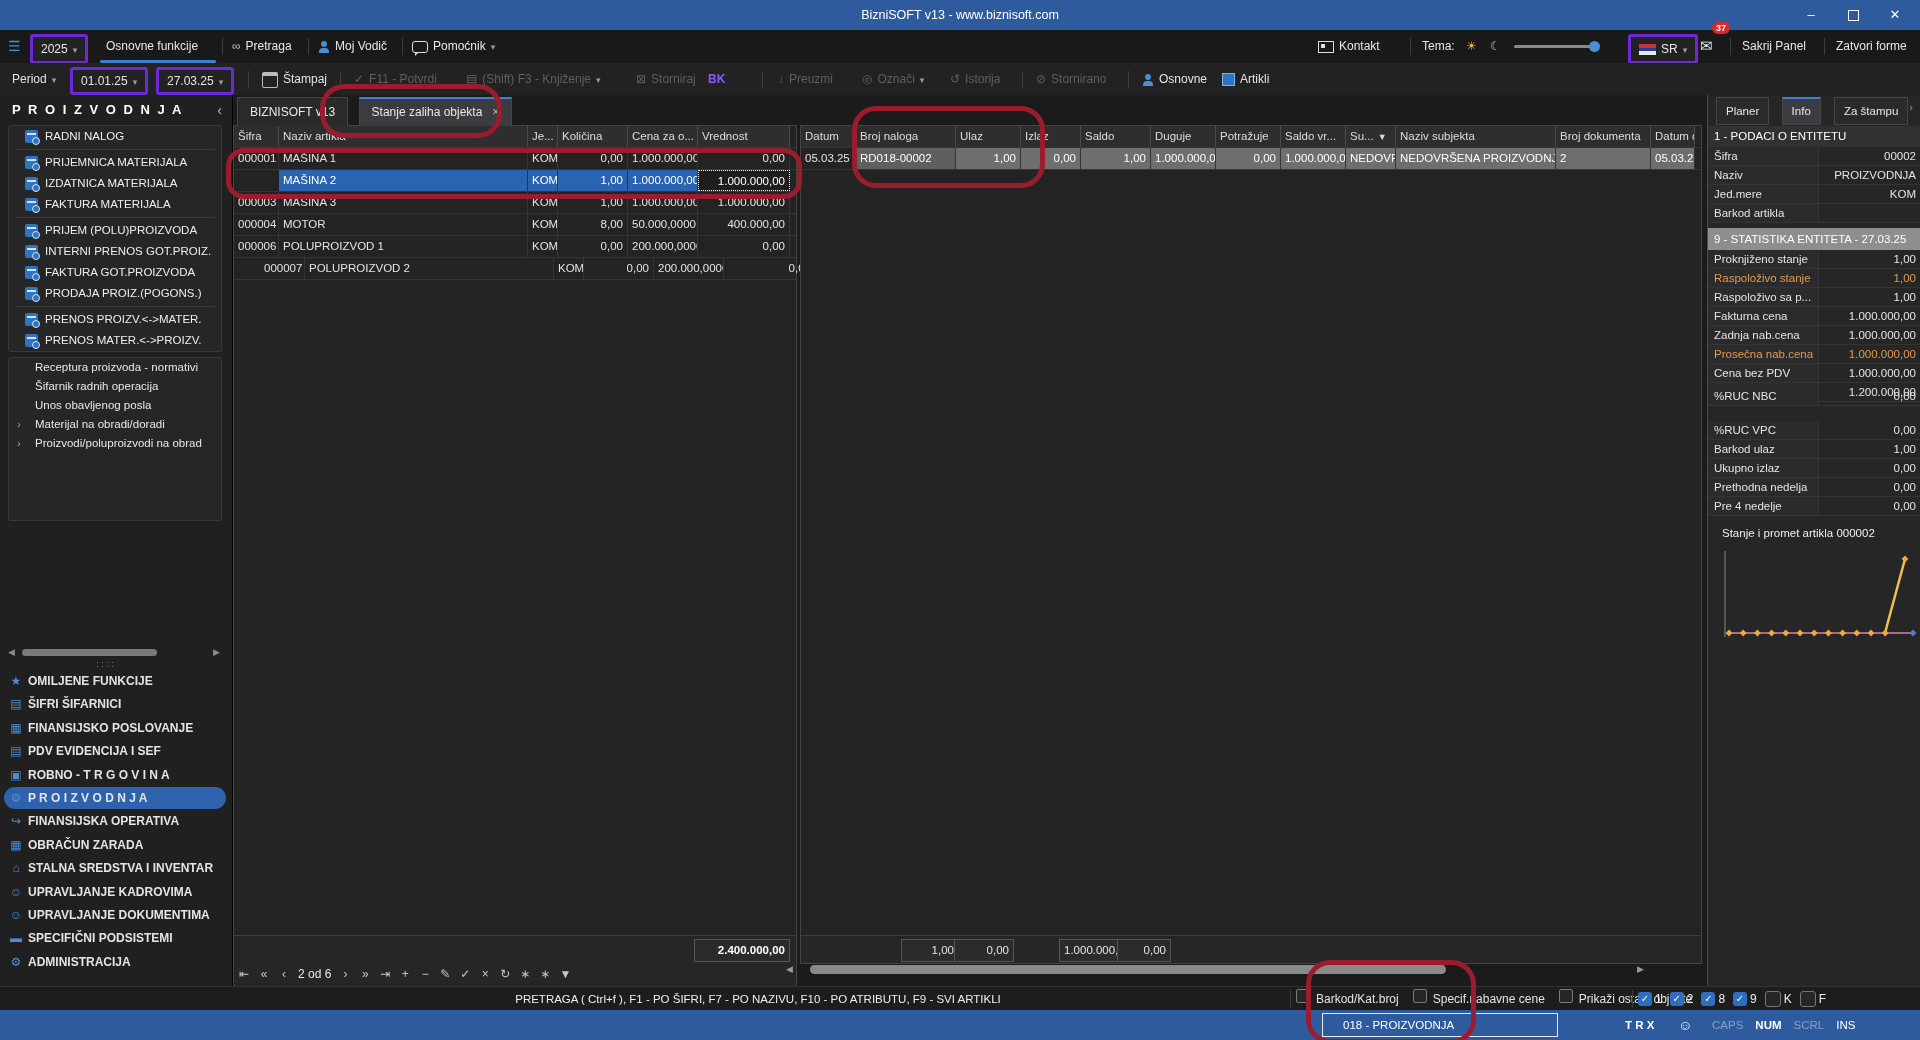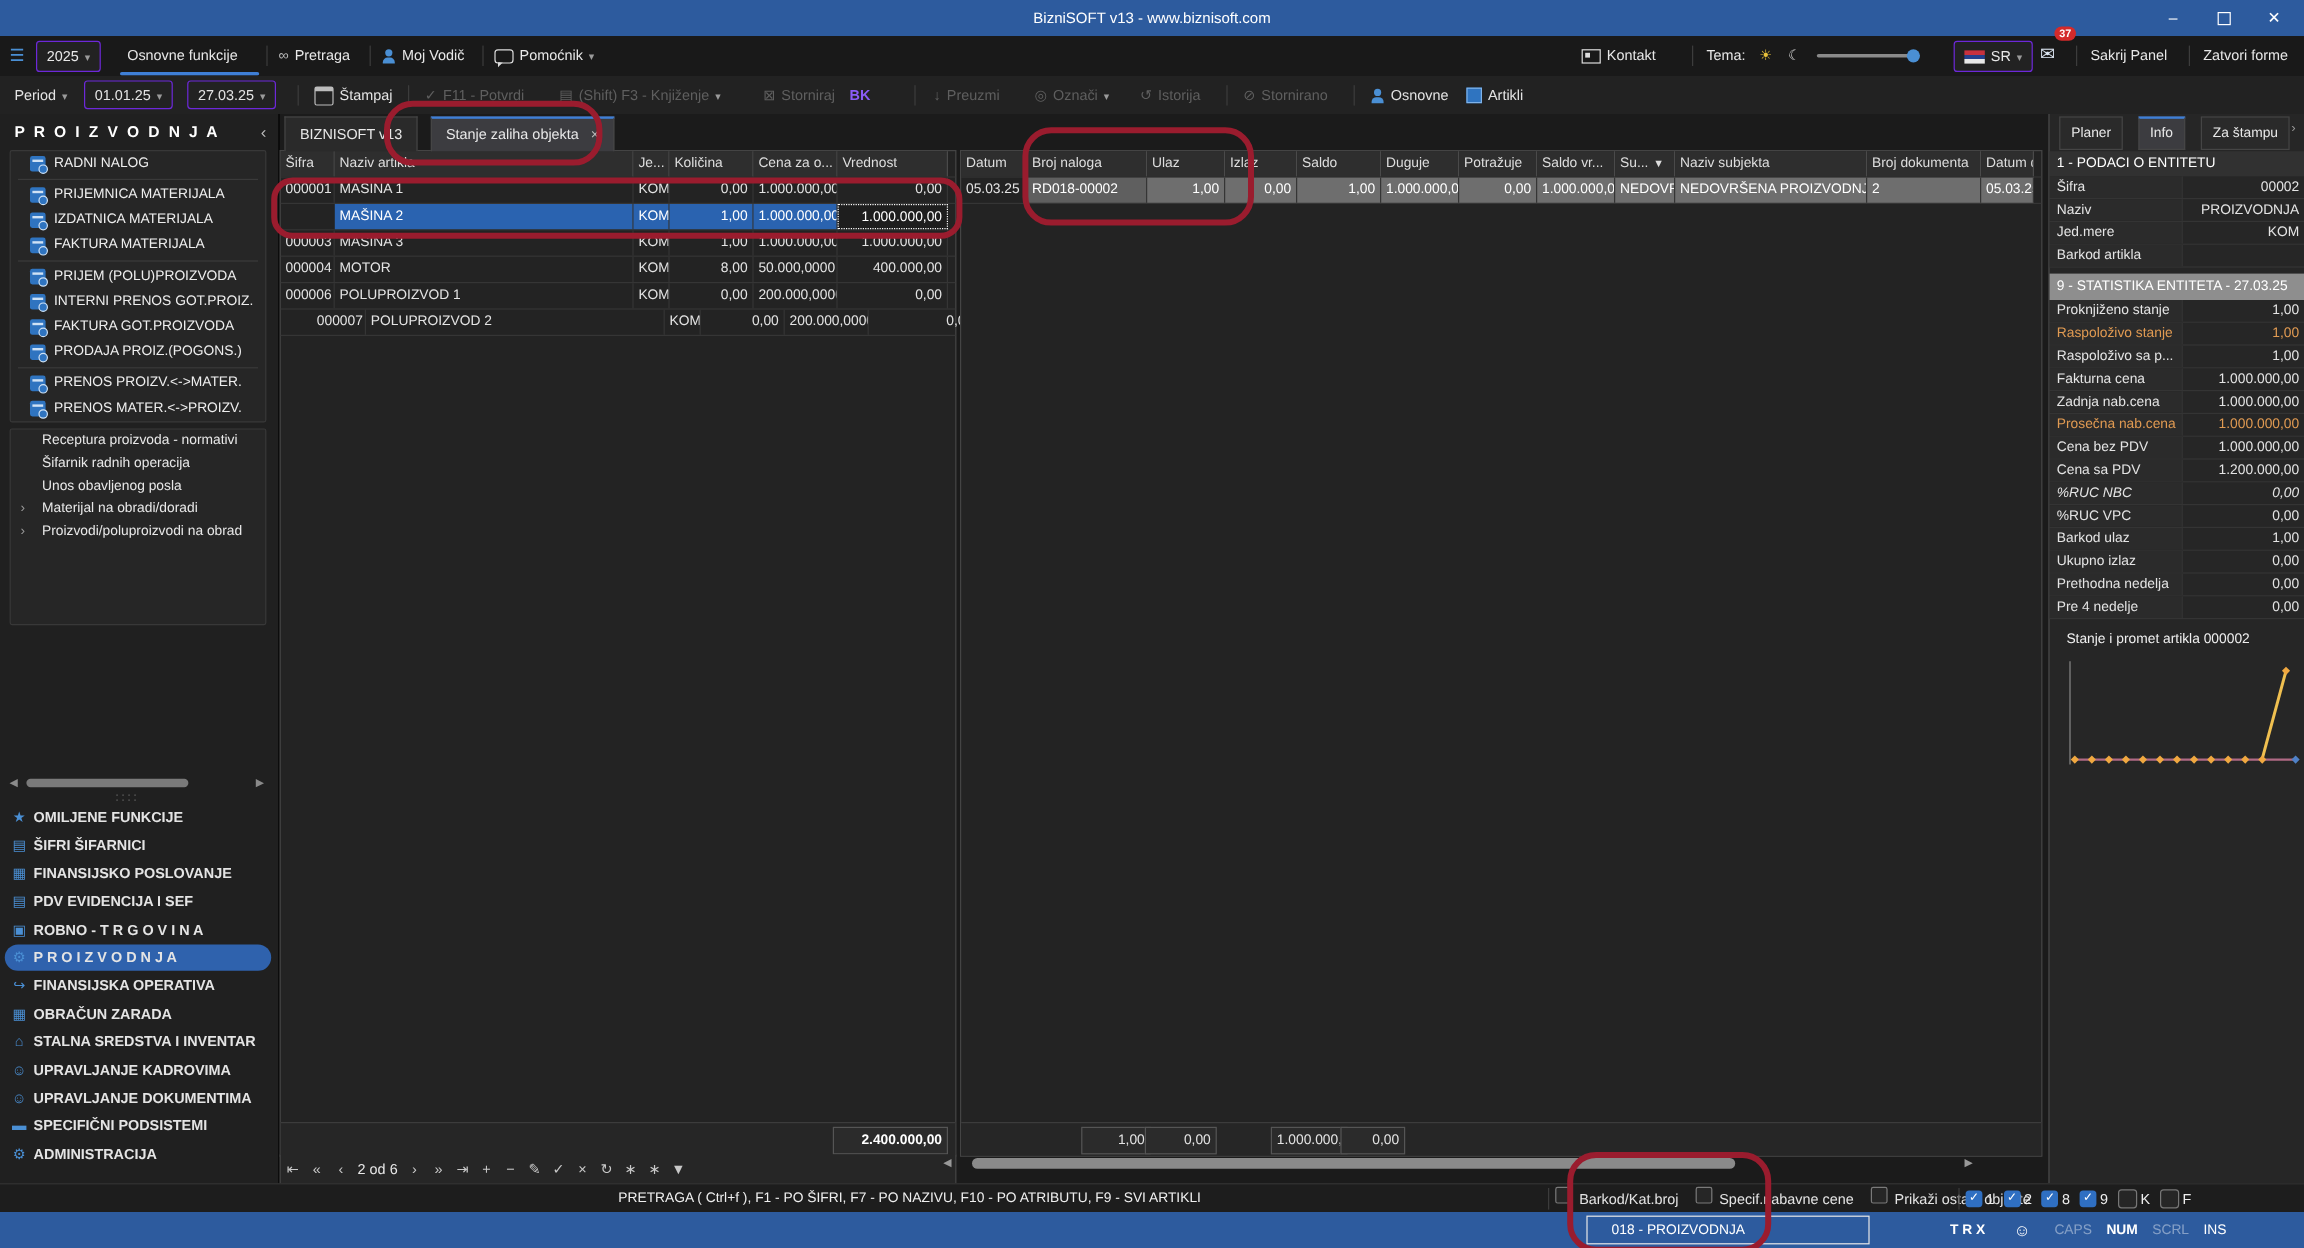--- a/index.html
+++ b/index.html
@@ -8,21 +8,21 @@
   .abs{position:absolute}
   
   #titlebar{top:0;left:0;width:1920px;height:30px;background:#2d5b9e}
   #titlebar .t-title{display:block;text-align:center;line-height:30px;color:#fff;font-size:12.5px}
   .winbtns{position:absolute;right:4px;top:0;height:30px;display:flex}
   .winbtn{width:42px;text-align:center;line-height:30px;color:#fff;font-size:13px}
   .maxbox{display:inline-block;width:9px;height:9px;border:1px solid #fff;vertical-align:middle}
   
   #menubar{top:30px;left:0;width:1920px;height:33px;background:#191919;border-bottom:1px solid #101010}
   .mitem{position:absolute;top:0;height:32px;line-height:32px;white-space:nowrap;color:#e8e8e8}
-  .mbox{border:1px solid #6d28d9;border-radius:3px;background:#222;padding:0 8px;height:24px;line-height:24px;top:4px}
+  .mbox{border:3px solid #6d28d9;border-radius:3px;background:#222;padding:0 8px;height:24px;line-height:24px;top:4px}
   .caret{color:#9a9a9a;font-size:9px;margin-left:5px}
   .accent-underline{position:absolute;height:3px;background:#3f7fd6;bottom:0;border-radius:2px}
   .msep{position:absolute;top:8px;width:1px;height:17px;background:#3c3c3c}
   .flag{display:inline-block;width:17px;height:11px;vertical-align:middle;margin-right:5px;
         background:linear-gradient(#c8313e 33%,#24408e 33%,#24408e 66%,#e8e8e8 66%)}
   .badge{position:absolute;background:#d42a2a;color:#fff;border-radius:8px;font-size:9px;font-weight:bold;
          padding:1px 4px;line-height:10px}
   .slider-track{display:inline-block;width:84px;height:3px;background:#8a8a8a;border-radius:2px;vertical-align:middle;position:relative}
   .slider-knob{position:absolute;right:-2px;top:-4px;width:11px;height:11px;border-radius:50%;background:#4a8fd4}
   
@@ -527,21 +527,21 @@
       <span class="p-val orange">1.000.000,00</span>
     </div>
     <div class="p-row" style="top: 269px;">
       <span class="p-lbl">Cena bez PDV</span>
       <span class="p-val">1.000.000,00</span>
     </div>
     <div class="p-row" style="top: 288px; justify-content: flex-end;">
       <span class="p-lbl">Cena sa PDV</span>
       <span class="p-val">1.200.000,00</span>
     </div>
-    <div class="p-row" style="top: 307px; font-style: italic;">
+    <div class="p-row" style="top: 292px;">
       <span class="p-lbl">%RUC NBC</span>
       <span class="p-val">0,00</span>
     </div>
     <div class="p-row" style="top: 326px;">
       <span class="p-lbl">%RUC VPC</span>
       <span class="p-val">0,00</span>
     </div>
     <div class="p-row" style="top: 345px;">
       <span class="p-lbl">Barkod ulaz</span>
       <span class="p-val">1,00</span>

